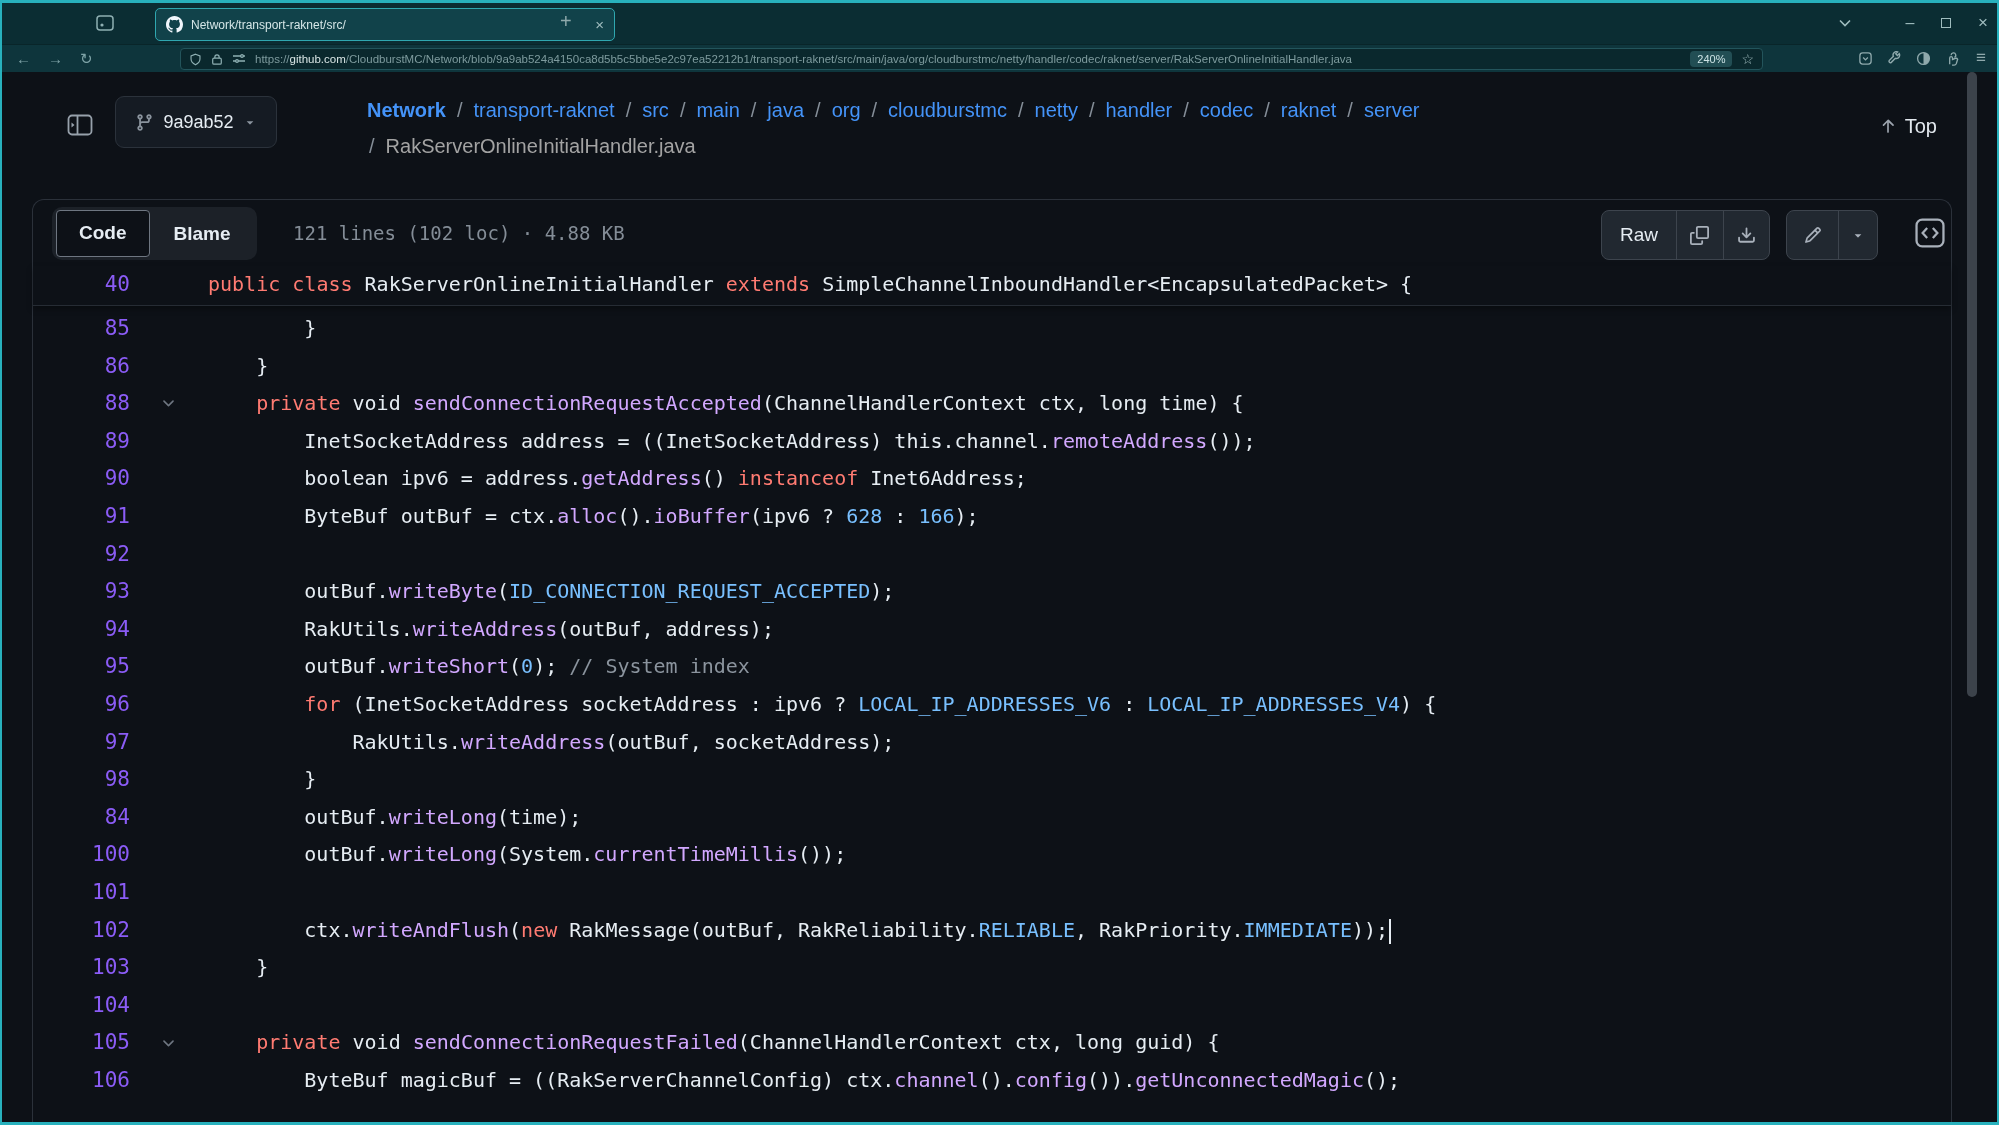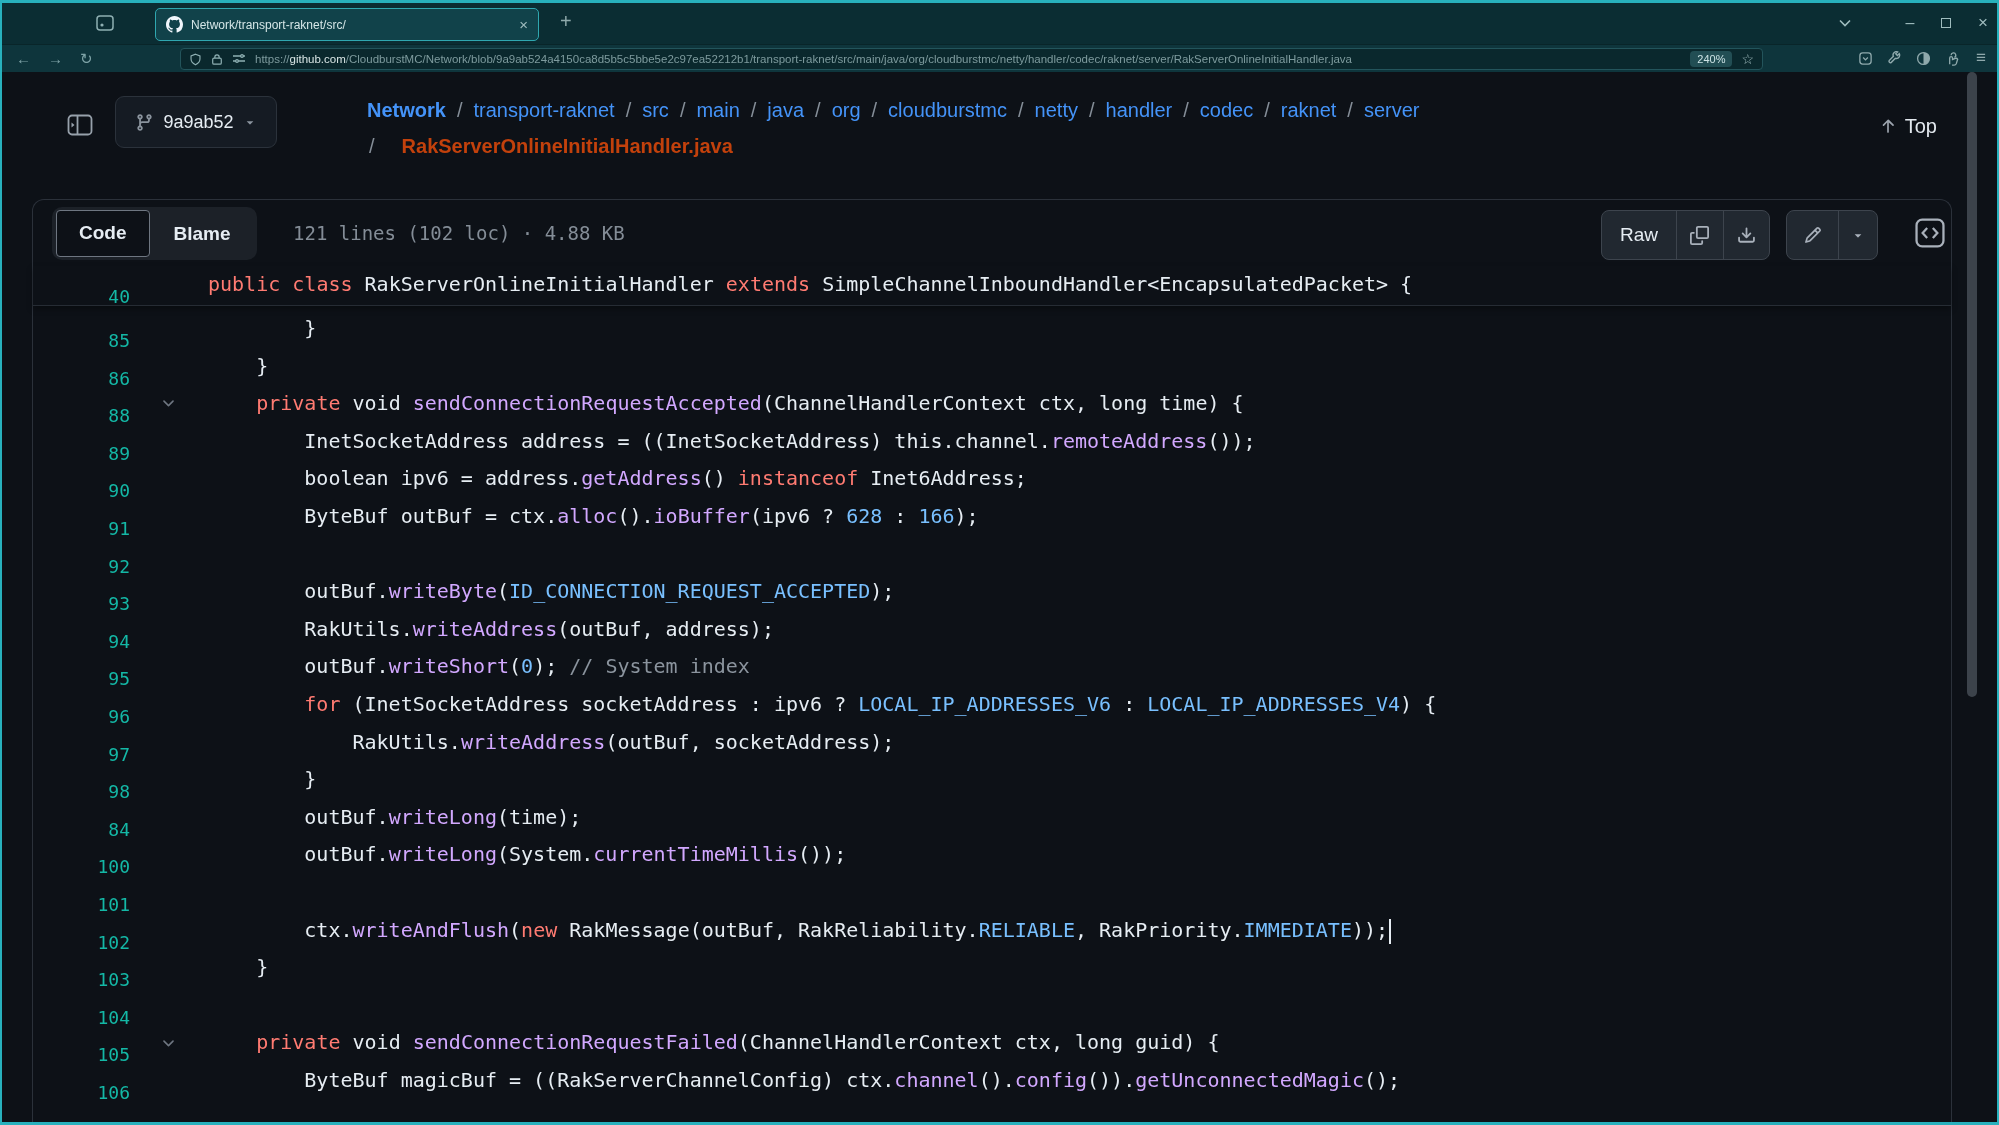--- a/index.html
+++ b/index.html
@@ -1,21 +1,21 @@
 <!DOCTYPE html>
 <html><head>
 <meta charset="utf-8">
 <style>
   html,body{margin:0;padding:0;}
   body{width:1999px;height:1125px;overflow:hidden;background:#06262b;font-family:"Liberation Sans",sans-serif;}
   .window{position:absolute;inset:0;box-sizing:border-box;border:2px solid #28b1bd;border-top-width:3px;border-bottom-width:3px;background:#0d1117;}
   
   .titlebar{position:absolute;top:0;left:0;right:0;height:41px;background:#0b2d33;}
   .fxview{position:absolute;left:93px;top:11px;width:24px;height:20px;color:#8fb0b3;}
-  .tab{position:absolute;left:153px;top:5px;width:384px;height:33px;background:#11424a;border:1px solid #2fa7b0;border-radius:5px;box-sizing:border-box;display:flex;align-items:center;padding:0 10px;gap:8px;}
+  .tab{position:absolute;left:153px;top:5px;width:460px;height:33px;background:#11424a;border:1px solid #2fa7b0;border-radius:5px;box-sizing:border-box;display:flex;align-items:center;padding:0 10px;gap:8px;}
   .tab-title{flex:1;font-size:12px;color:#d5e6e7;white-space:nowrap;overflow:hidden;}
   .tab-close{color:#9fbcbe;font-size:15px;line-height:1;}
   .newtab{position:absolute;left:558px;top:7px;color:#8fa9ab;font-size:20px;}
   .wctrl{position:absolute;top:8px;height:24px;color:#9fbcbe;display:flex;align-items:center;justify-content:center;width:28px;}
   .navbar{position:absolute;top:41px;left:0;right:0;height:28px;background:#0e353c;border-top:1px solid #092529;}
   .navico{position:absolute;top:4px;color:#7da2a6;font-size:15px;line-height:20px;}
   .urlbar{position:absolute;left:178px;top:3px;width:1583px;height:22px;background:#0a282d;border:1px solid #23545b;border-radius:4px;box-sizing:border-box;display:flex;align-items:center;padding:8px 8px;gap:9px;color:#8fb0b3;}
   .urltext{flex:1;font-size:11.5px;color:#7e9b9e;white-space:nowrap;overflow:hidden;}
   .urltext .dom{color:#d8e4e4;}
   .zoompill{background:#224e54;color:#cde3e5;font-size:11px;padding:2px 7px;border-radius:4px;}
@@ -24,21 +24,21 @@
   .extrow .ei{width:16px;height:16px;display:inline-flex;align-items:center;justify-content:center;font-size:14px;}
   
   .content{position:absolute;top:69px;left:0;right:0;bottom:0;background:#0d1117;overflow:hidden;}
   .tree-toggle{position:absolute;left:55px;top:30px;width:46px;height:46px;color:#97a1ab;display:flex;align-items:center;justify-content:center;border-radius:8px;}
   .refbtn{position:absolute;left:113px;top:24px;width:162px;height:52px;background:#151b23;border:1px solid #2b323b;border-radius:9px;box-sizing:border-box;display:flex;align-items:center;justify-content:center;gap:9px;color:#e6edf3;}
   .refbtn .sha{font-size:18px;}
   .breadcrumb{position:absolute;left:365px;top:20px;width:1450px;font-size:20px;line-height:36px;color:#e6edf3;}
   .bc-repo{color:#4493f8;font-weight:700;}
   .bc-link{color:#4493f8;}
   .bc-sep{color:#858e98;margin:0 11px;}
-  .bc-file{font-weight:700;color:#c2410c;margin-left:16px;}
+  .bc-file{font-weight:400;color:#a3a3a3;}
   .topbtn{position:absolute;right:60px;top:34px;height:40px;display:flex;align-items:center;gap:8px;color:#e2e8ee;font-size:20px;}
   .topbtn svg{color:#9ba3ad;}
   .codebox{position:absolute;left:30px;top:127px;width:1920px;bottom:-10px;border:1px solid #2b313a;border-bottom:none;border-radius:12px 12px 0 0;box-sizing:border-box;}
   .codehdr{position:absolute;top:0;left:0;right:0;height:66px;}
   .seg{position:absolute;left:19px;top:7px;height:53px;background:#1c2128;border-radius:10px;box-sizing:border-box;display:flex;align-items:center;padding:0 4px;gap:2px;}
   .seg-item{height:45px;line-height:45px;padding:0 22px;font-size:19px;font-weight:600;color:#e6edf3;border-radius:4px;}
   .seg-item.sel{background:#0d1117;border:1px solid #6e7681;line-height:43px;}
   .meta{position:absolute;left:260px;top:0;height:66px;line-height:66px;font-family:"DejaVu Sans Mono",monospace;font-size:19px;color:#848d97;}
   .btngroup{position:absolute;top:10px;height:50px;display:flex;background:#212830;border:1px solid #3d444d;border-radius:8px;box-sizing:border-box;align-items:stretch;}
   .btnseg{display:flex;align-items:center;justify-content:center;color:#a9b1bb;}
@@ -47,21 +47,21 @@
   .g-raw{left:1568px;width:169px;}
   .g-raw .ico{width:52px;}
   .g-edit{left:1753px;width:92px;}
   .g-edit .ico{width:52px;}
   .g-edit .car{width:38px;}
   .symbtn{position:absolute;left:1873px;top:10px;width:48px;height:46px;display:flex;align-items:center;justify-content:center;color:#a9b1bb;}
   .stickyrow{position:absolute;top:66px;left:0;right:0;height:39px;background:#0d1117;border-bottom:1px solid #262c34;box-shadow:0 3px 6px rgba(0,0,0,.35);}
   .codearea{position:absolute;top:110px;left:0;right:0;bottom:0;overflow:hidden;}
   .code-row{position:relative;height:37.6px;font-family:"DejaVu Sans Mono",monospace;font-size:20px;}
   .stickyrow .code-row{height:38px;}
-  .ln{position:absolute;left:0;top:12px;width:97px;text-align:right;line-height:37.6px;font-size:18px;color:#14b8a6;}
+  .ln{position:absolute;left:0;top:0;width:97px;text-align:right;line-height:37.6px;font-size:21px;color:#8b5cf6;}
   .fold{position:absolute;left:120px;top:0;width:30px;height:37.6px;display:flex;align-items:center;justify-content:center;}
   .ct{position:absolute;left:175px;top:0;line-height:37.6px;white-space:pre;color:#e6edf3;}
   .tok-p{color:#e6edf3;}
   .tok-k{color:#ff7b72;}
   .tok-f{color:#d2a8ff;}
   .tok-c{color:#79c0ff;}
   .tok-m{color:#8b949e;}
   .caret{display:inline-block;width:2px;height:25px;background:#e6edf3;vertical-align:middle;margin-left:1px;}
   .scrollbar{position:absolute;right:19px;top:0;width:12px;bottom:0;}
   .scroll-thumb{position:absolute;top:0;left:1px;width:10px;height:625px;background:#454c55;border-radius:5px;opacity:.85;}

